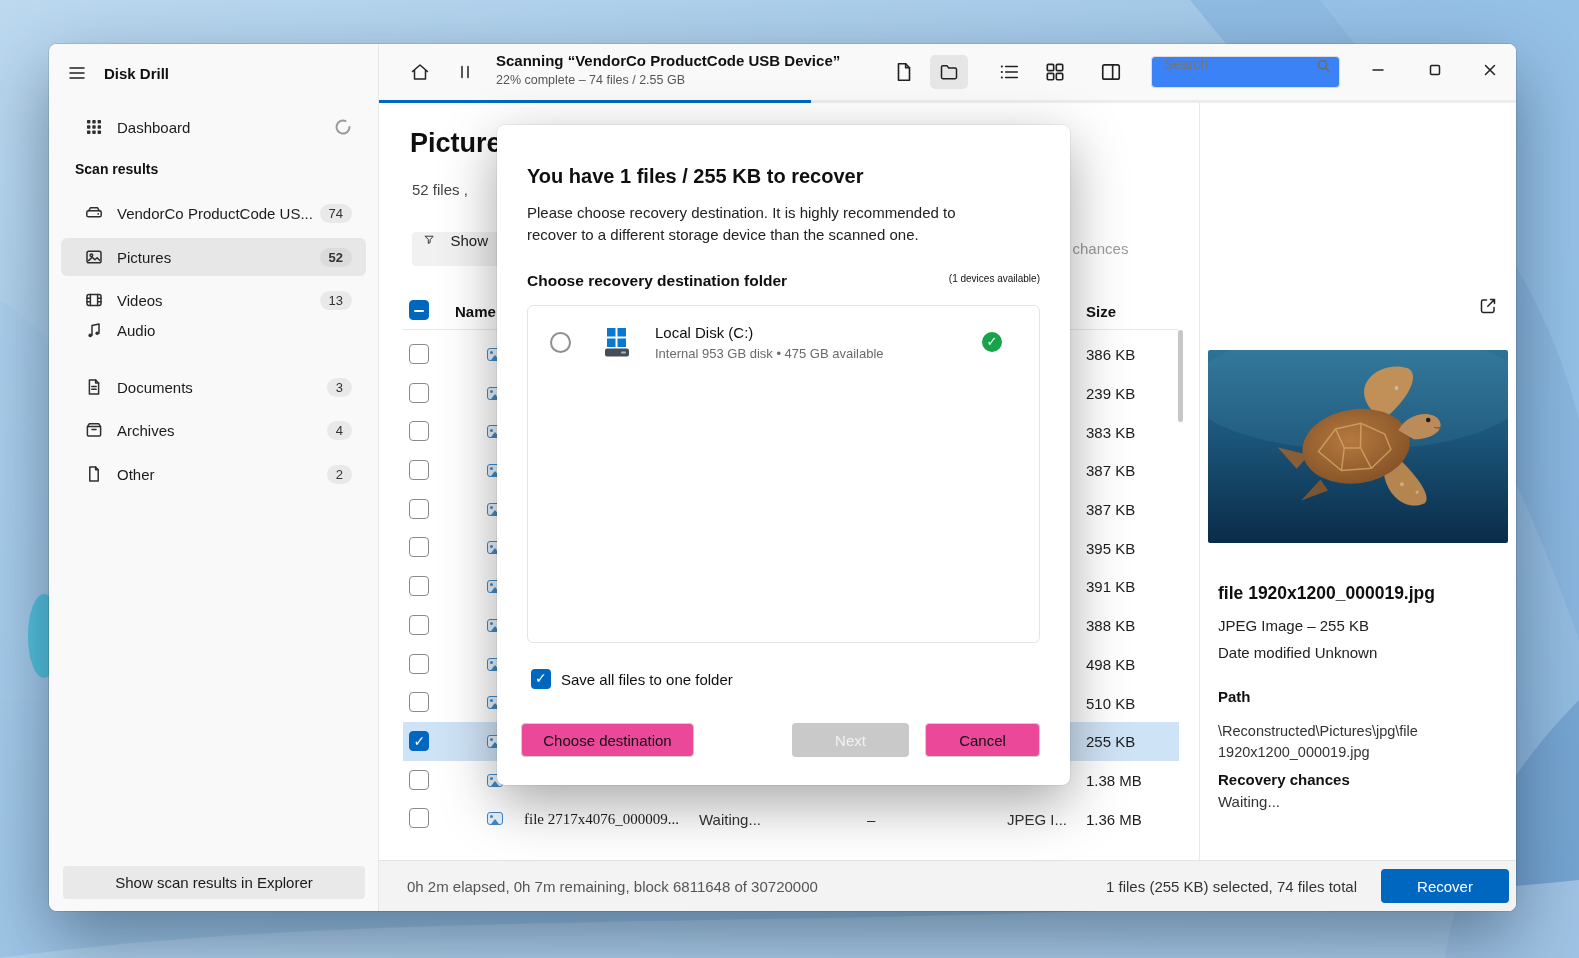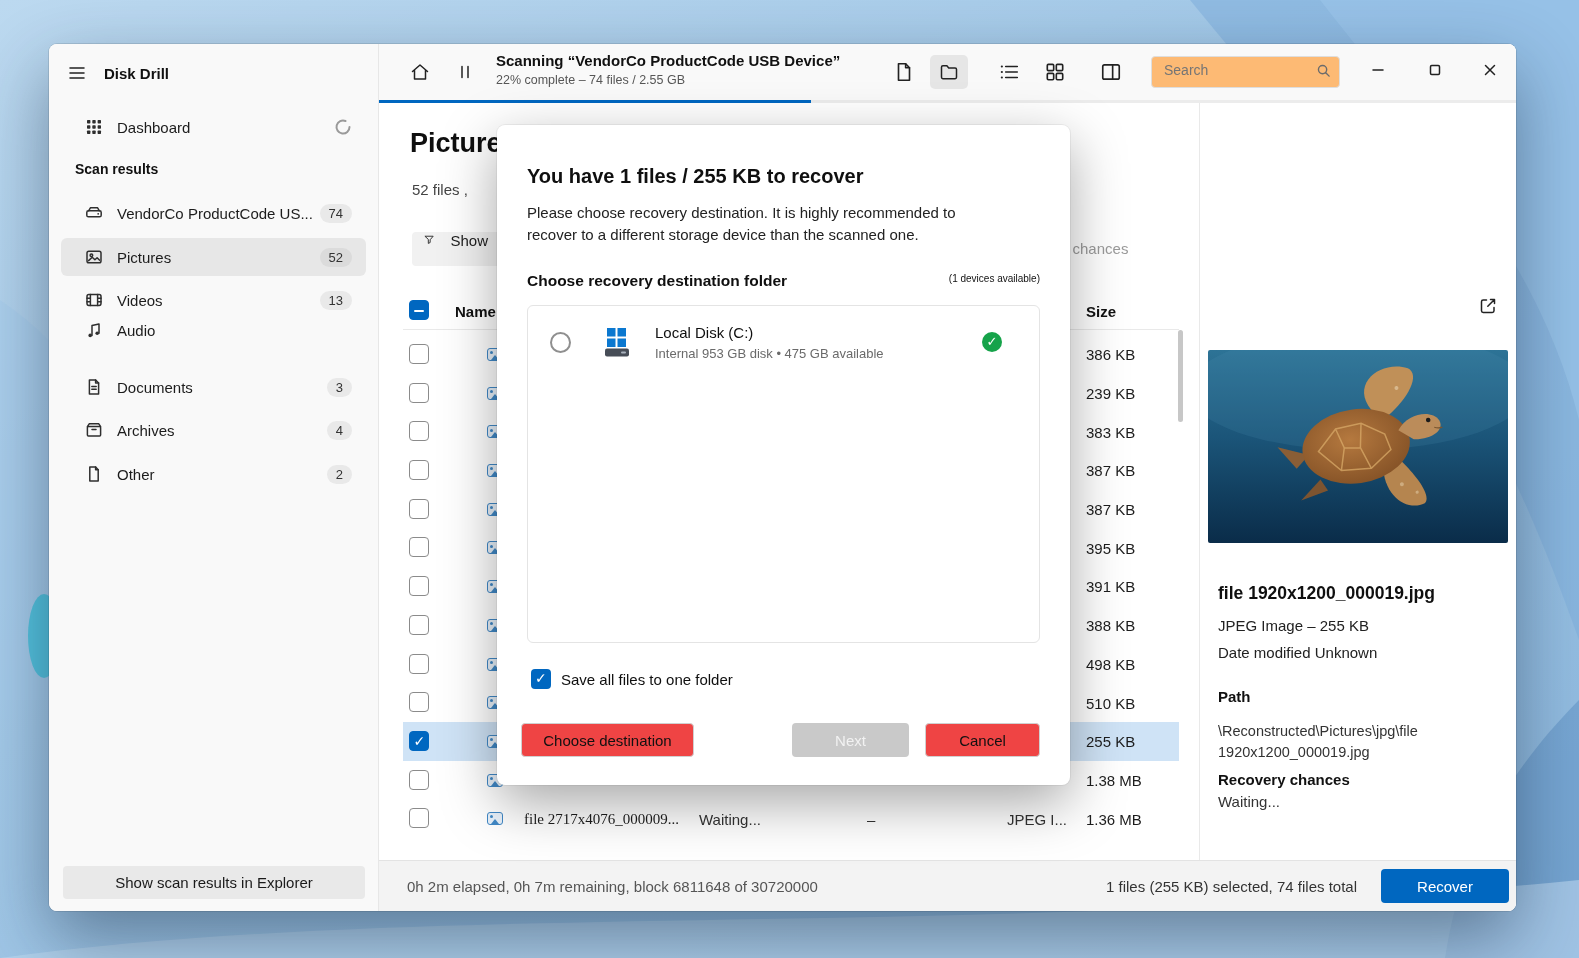--- a/index.html
+++ b/index.html
@@ -21,38 +21,38 @@
   
   .sidebar { position:relative; width:330px; flex:none; background:#f9f9f9; border-right:1px solid #e7e7e7; }
   .hamburger { position:absolute; left:14px; top:16px; width:28px; height:26px; border:0; background:transparent; color:#222; padding:2px; cursor:pointer; }
   .app-title { position:absolute; left:55px; top:21px; font-size:15px; font-weight:700; color:#111; }
   .nav-item { position:absolute; left:12px; right:12px; height:38px; border-radius:6px;
     display:flex; align-items:center; padding:0 14px 0 24px; cursor:pointer; }
   .nav-item.sel { background:#e7e7e7; }
   .nav-item .nic { width:18px; height:18px; margin-right:14px; color:#2f2f2f; flex:none; }
   .nav-item .nlabel { flex:1; font-size:15px; color:#1c1c1c; white-space:nowrap; overflow:hidden; }
   .badge { background:#e9e9e9; border-radius:10px; padding:2px 9px; font-size:13px; color:#333; }
-  .nav-item.sel .badge { background:#dbdbdb; }
+  .nav-item.sel .badge { background:#dbdbdb;font-weight:bold; }
   .section-label { position:absolute; left:26px; top:117px; font-size:14px; font-weight:700; color:#111; }
   .spinner { width:18px; height:18px; }
   .sidebar-footer-btn { position:absolute; left:14px; right:13px; top:822px; height:33px;
     background:#e9e9e9; border:0; border-radius:4px; font-size:15px; color:#1a1a1a;
     font-family:inherit; cursor:pointer; }
 
   
   .main { position:relative; flex:1; background:#fff; }
   .toolbar { position:absolute; left:0; right:0; top:0; height:56px; background:#f9f9f9; }
   .tool-btn { position:absolute; top:13px; width:30px; height:30px; border:0; background:transparent;
     color:#222; padding:4px; cursor:pointer; border-radius:5px; }
   .tool-btn.active-bg { background:#e6e6e6; width:38px; height:34px; top:11px; padding:6px 9px; }
   .scan-title-block { position:absolute; left:117px; top:8px; }
   .scan-title { font-size:15px; font-weight:700; color:#111; white-space:nowrap; }
   .scan-subtitle { font-size:12.5px; color:#565656; margin-top:4px; }
   .searchbox { position:absolute; left:772px; top:12px; width:189px; height:32px;
-    background:#fdba74; border:1px solid #dedede; border-radius:4px; display:flex; align-items:center; padding:0 8px 4px 10px; }
+    background:#3b82f6; border:1px solid #dedede; border-radius:4px; display:flex; align-items:flex-end; padding:0 8px 14px 10px; }
   .searchbox input { flex:1; border:0; outline:0; background:transparent; font-size:14px; color:#222; font-family:inherit; min-width:0; }
   .searchbox .sic { width:15px; height:15px; color:#6b6b6b; flex:none; }
   .win-btn { position:absolute; top:6px; width:46px; height:40px; border:0; background:transparent; color:#222; cursor:pointer; padding:11px 14px; }
   .progress-track { position:absolute; left:0; right:0; top:56px; height:3px; background:#ececec; }
   .progress-fill { height:100%; background:#0067c0; width:0; }
 
   .page-title { position:absolute; left:31px; top:84px; margin:0; font-size:27px; font-weight:700; color:#0f0f0f; }
   .page-subtitle { position:absolute; left:33px; top:137px; font-size:15px; color:#444; }
 
   .filter-row { position:absolute; left:0; right:0; top:188px; height:34px; }
@@ -117,21 +117,21 @@
   .drv-icon { position:absolute; left:73px; top:20px; width:32px; height:32px; }
   .dev-name { position:absolute; left:127px; top:18px; font-size:15px; color:#0f0f0f; }
   .dev-details { position:absolute; left:127px; top:40px; font-size:13px; color:#6a6a6a; }
   .green-check { position:absolute; left:454px; top:26px; width:20px; height:20px; border-radius:50%; background:#16a34a; }
   .green-check::after { content:"✓"; position:absolute; left:4.5px; top:2px; color:#fff; font-size:13px; font-weight:700; }
   .dlg-save-row { position:absolute; left:34px; top:544px; display:flex; align-items:center; gap:10px; }
   .dlg-cb { width:20px; height:20px; background:#0067c0; border-radius:4px; position:relative; cursor:pointer; flex:none; }
   .dlg-cb::after { content:"✓"; position:absolute; left:4px; top:1px; color:#fff; font-size:14px; }
   .dlg-save-label { font-size:15px; color:#0f0f0f; }
   .dlg-btn { position:absolute; top:598px; height:34px; border-radius:4px; font-size:15px; font-family:inherit; cursor:pointer; }
-  .btn-outline { background:#ef4444; border:1px solid #d0d0d0; color:#111; }
+  .btn-outline { background:#ec4899; border:1px solid #d0d0d0; color:#111; }
   .btn-choose { left:24px; width:173px; }
   .btn-next { left:295px; width:117px; background:#c9c9c9; border:0; color:#f2f2f2; cursor:default; }
   .btn-cancel { left:428px; width:115px; }
 
   svg.ic { fill:none; stroke:currentColor; stroke-width:1.5; stroke-linecap:round; stroke-linejoin:round; width:100%; height:100%; display:block; }
 </style>
 </head>
 <body>
 
 <div class="desktop">

